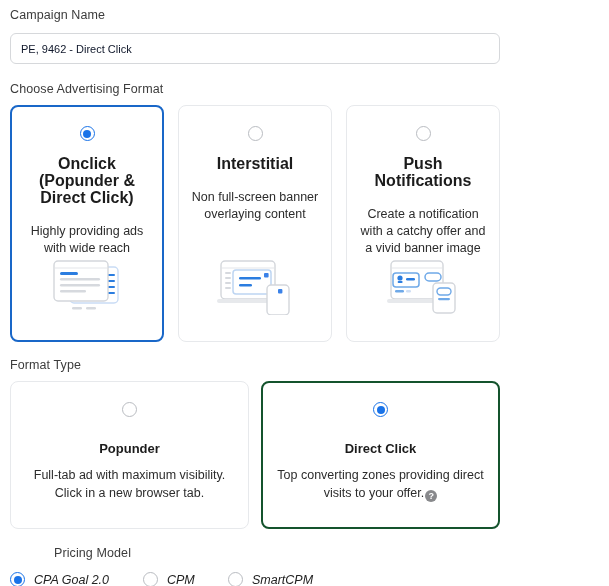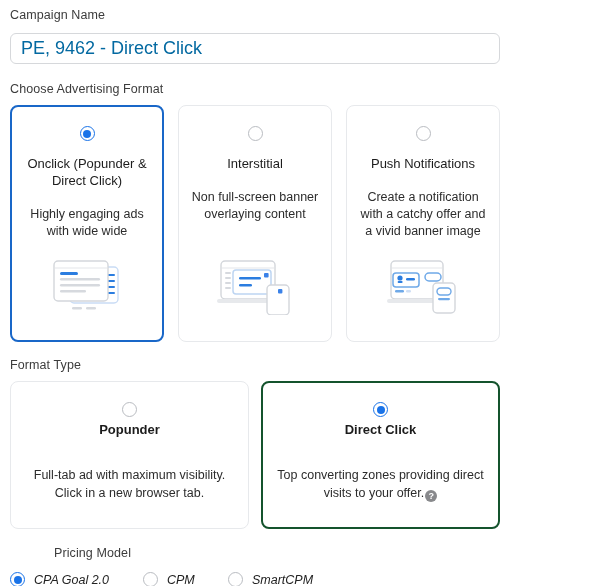--- a/index.html
+++ b/index.html
@@ -23,22 +23,22 @@
   
   .campaign-block { padding-top: 8px; }
   .campaign-input {
     margin-top: 11px;
     width: 100%;
     height: 31px;
     border: 1px solid #d6d8db;
     border-radius: 6px;
     background: #fff;
     font-family: "Liberation Sans", sans-serif;
-    font-size: 18px;
-    color: #0369a1;
+    font-size: 11px;
+    color: #0f172a;
     padding: 0 10px;
     outline: none;
   }
 
   
   .section-label-format { margin-top: 18px; }
   .section-label-traffic { margin-top: 16px; }
   .section-label-pricing { margin-top: 17px; margin-left: 44px; }
 
   
@@ -82,22 +82,22 @@
     position: absolute;
     top: 50%; left: 50%;
     width: 8px; height: 8px;
     margin: -4px 0 0 -4px;
     border-radius: 50%;
     background: #1a73e8;
   }
 
   .card-title {
     margin-top: 14px;
-    font-size: 13px;
-    font-weight: normal;
+    font-size: 16px;
+    font-weight: bold;
     color: #1c1c1c;
     text-align: center;
     line-height: 17px;
     max-width: 165px;
   }
   .card-desc {
     margin-top: 17px;
     font-size: 12.5px;
     color: #2c2c2c;
     text-align: center;
@@ -130,21 +130,21 @@
     align-items: center;
     padding: 20px 14px 14px;
     cursor: pointer;
     position: relative;
   }
   .tcard.selected {
     border: 2px solid #14532d;
     padding: 19px 13px 13px;
   }
   .tcard-title {
-    margin-top: 4px;
+    margin-top: 23px;
     font-size: 13px;
     font-weight: bold;
     color: #1c1c1c;
     text-align: left;
     line-height: 17px;
   }
   .tcard-desc {
     margin-top: auto;
     margin-bottom: 12px;
     font-size: 12.5px;
@@ -200,21 +200,21 @@
     <input class="campaign-input" type="text" value="PE, 9462 - Direct Click" style="">
   </div>
 
   <div class="field-label section-label-format">Choose Advertising Format</div>
 
   <div class="format-row">
 
     <div class="card selected">
       <span class="radio checked"></span>
       <div class="card-title">Onclick (Popunder &amp; Direct Click)</div>
-      <div class="card-desc">Highly engaging ads with wide wide</div>
+      <div class="card-desc">Highly providing ads with wide reach</div>
       <div class="card-art">
         <svg width="74" height="56" viewBox="0 0 74 56">
           <rect x="20" y="8" width="48" height="36" rx="4" fill="#ffffff" stroke="#c9dcf5" stroke-width="1.4"></rect>
           <line x1="56" y1="16" x2="64" y2="16" stroke="#2b7de0" stroke-width="2" stroke-linecap="round"></line>
           <line x1="56" y1="22" x2="64" y2="22" stroke="#2b7de0" stroke-width="2" stroke-linecap="round"></line>
           <line x1="56" y1="28" x2="64" y2="28" stroke="#2b7de0" stroke-width="2" stroke-linecap="round"></line>
           <line x1="56" y1="34" x2="64" y2="34" stroke="#2b7de0" stroke-width="2" stroke-linecap="round"></line>
           <rect x="4" y="2" width="54" height="40" rx="4" fill="#ffffff" stroke="#d3d6db" stroke-width="1.4"></rect>
           <line x1="5" y1="9" x2="57" y2="9" stroke="#e3e5e9" stroke-width="1.2"></line>
           <rect x="10" y="13" width="18" height="3" rx="1.5" fill="#2b7de0"></rect>

